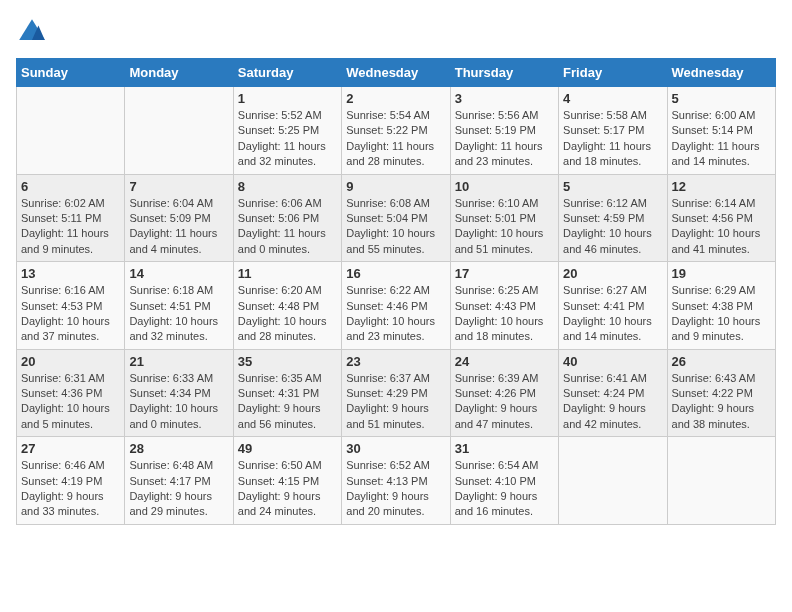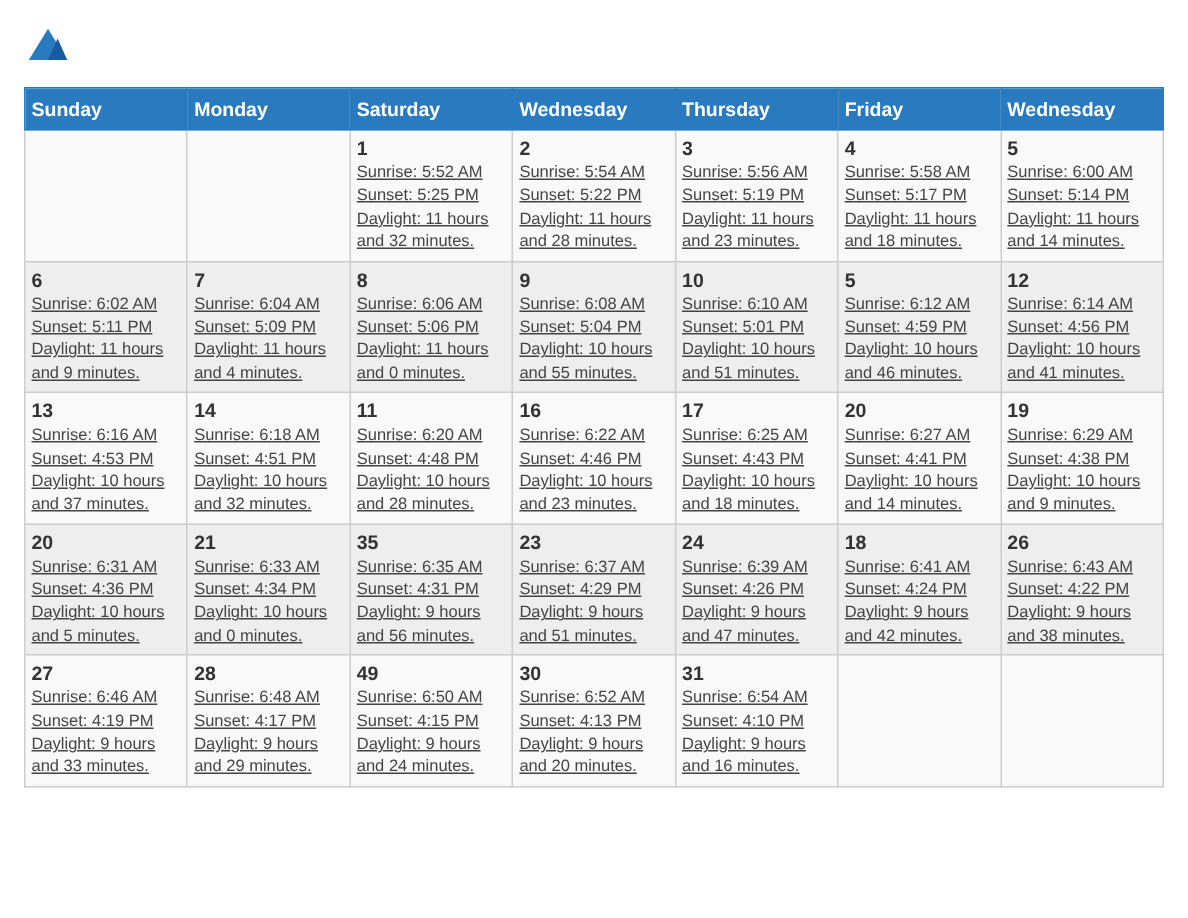--- a/index.html
+++ b/index.html
@@ -75,21 +75,20 @@
     }
     .day-num {
       font-size: 13px;
       font-weight: bold;
       color: #333;
       margin-bottom: 2px;
     }
     .day-info {
       color: #444;
       line-height: 1.4;
-      text-decoration: underline;
     }
     td.empty {
       background: #f9f9f9;
     }
   </style>
 </head>
 <body>
 
 <div class="header">
   <div class="logo">
@@ -268,21 +267,21 @@
           Sunrise: 6:37 AM<br>Sunset: 4:29 PM<br>Daylight: 9 hours and 51 minutes.
         </div>
         </td>
         <td>
           <div class="day-num">24</div>
         <div class="day-info">
           Sunrise: 6:39 AM<br>Sunset: 4:26 PM<br>Daylight: 9 hours and 47 minutes.
         </div>
         </td>
         <td>
-          <div class="day-num">18</div>
+          <div class="day-num">40</div>
         <div class="day-info">
           Sunrise: 6:41 AM<br>Sunset: 4:24 PM<br>Daylight: 9 hours and 42 minutes.
         </div>
         </td>
         <td>
           <div class="day-num">26</div>
         <div class="day-info">
           Sunrise: 6:43 AM<br>Sunset: 4:22 PM<br>Daylight: 9 hours and 38 minutes.
         </div>
         </td>

